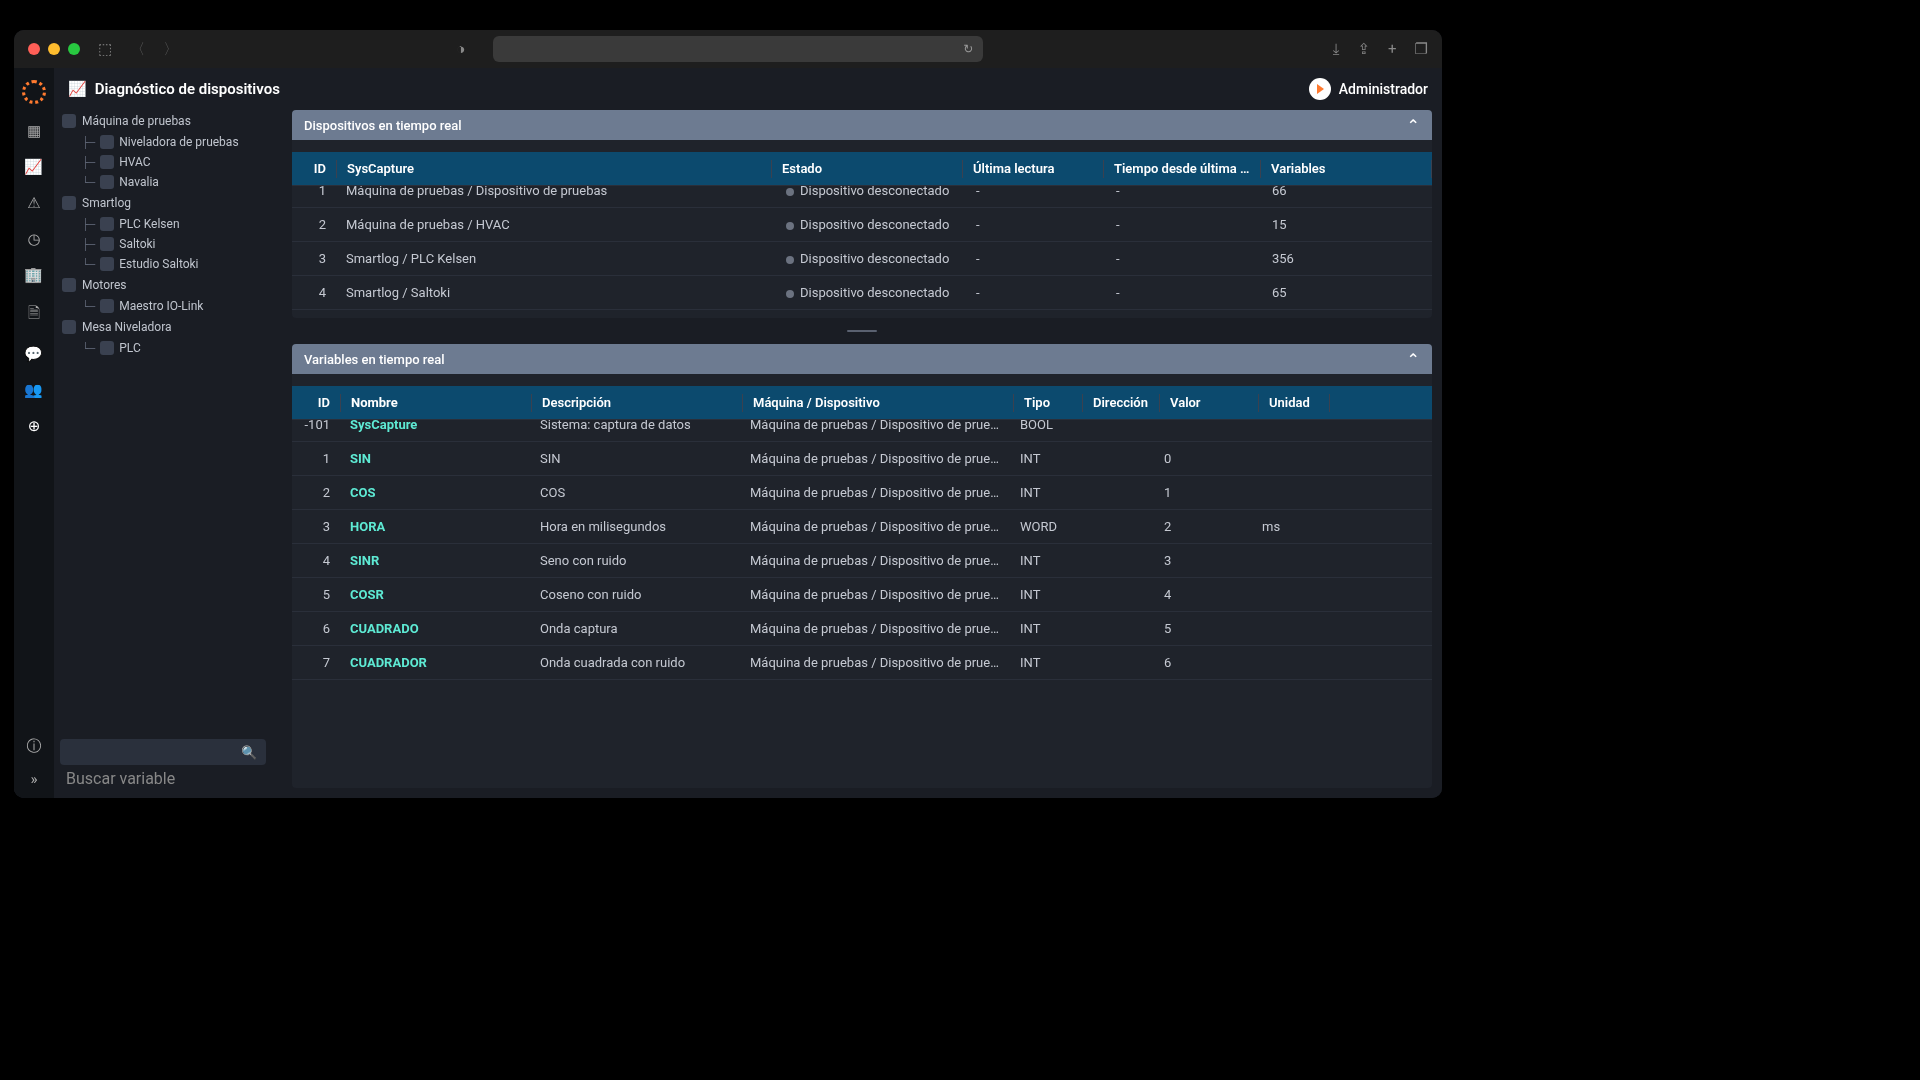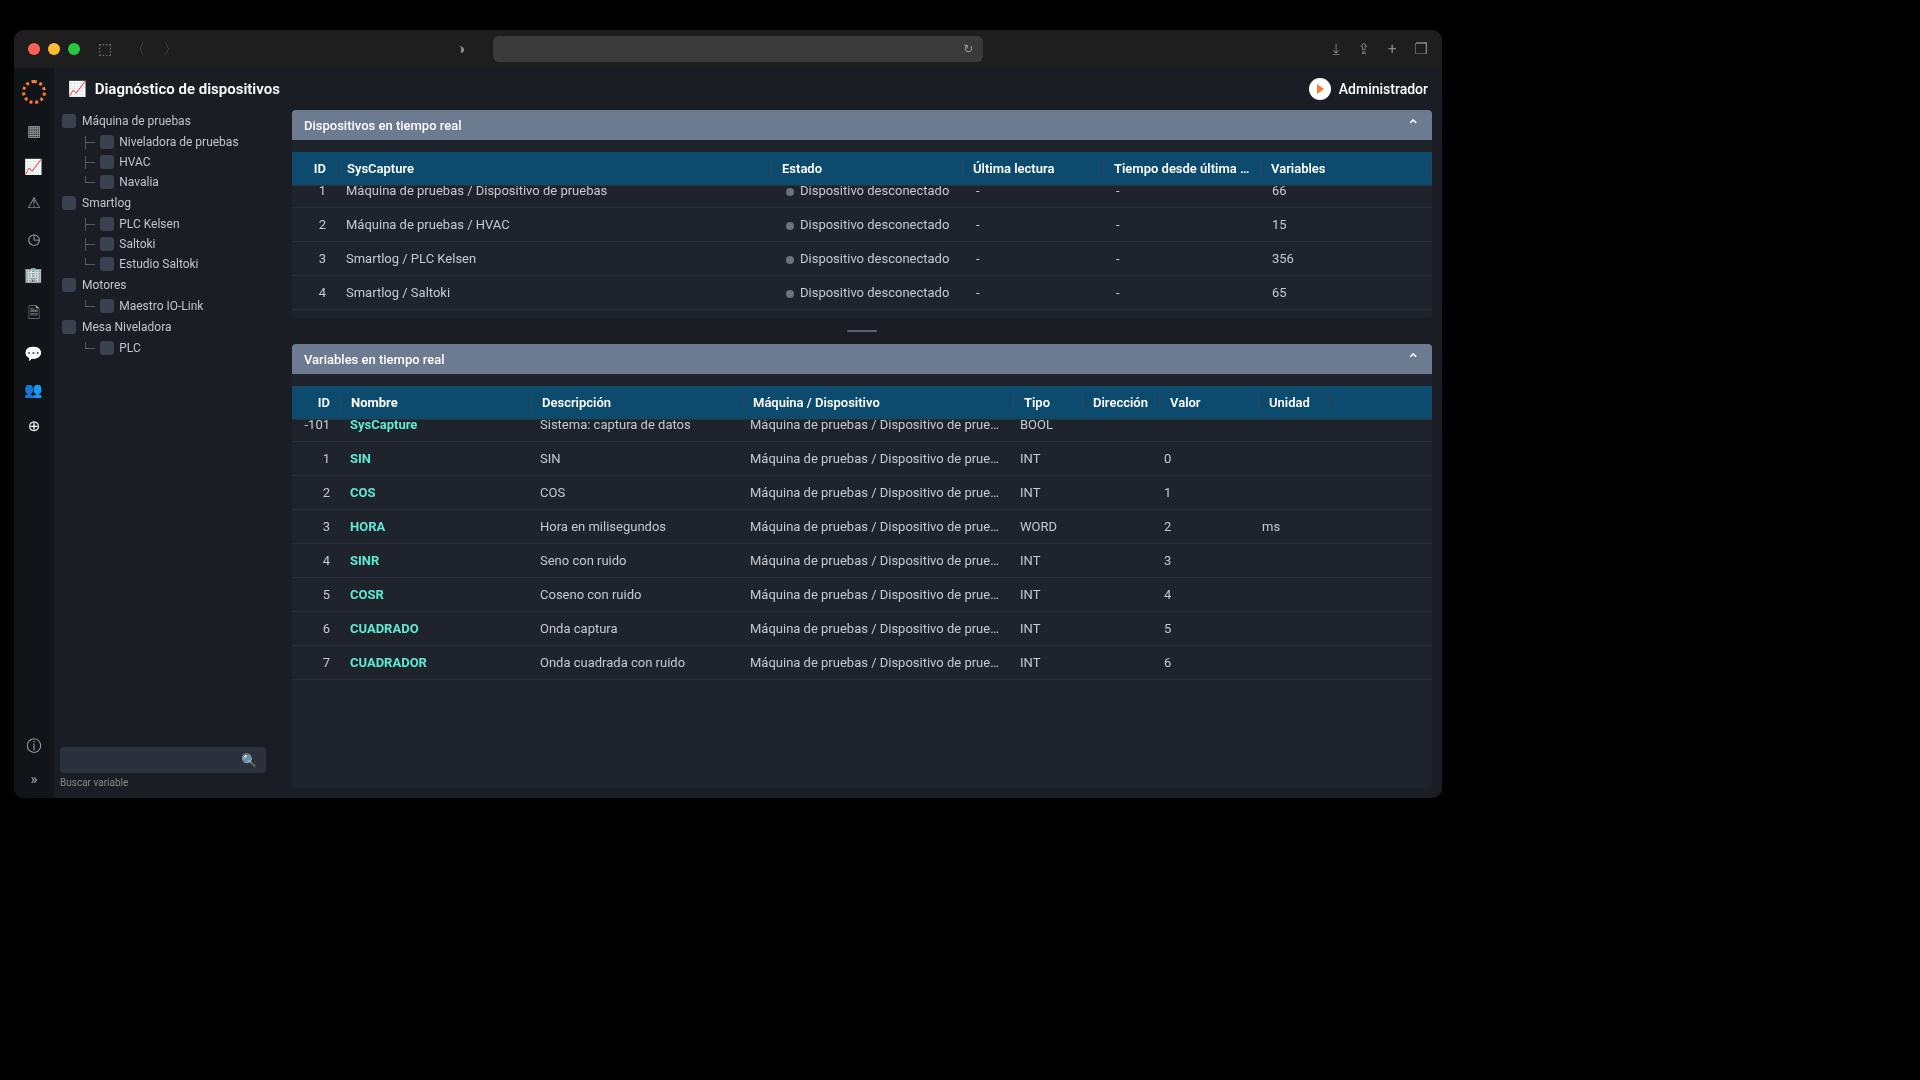--- a/index.html
+++ b/index.html
@@ -27,21 +27,21 @@
 .body{flex:1;display:flex;overflow:hidden;padding:0 10px 10px 6px;gap:26px}
 .tree{width:206px;display:flex;flex-direction:column;overflow:hidden}
 .tree-scroll{flex:1;overflow:auto;font-size:12px}
 .tnode{display:flex;align-items:center;gap:6px;padding:4px 2px;color:#c0c5ce;cursor:pointer}
 .tsq{width:14px;height:14px;background:#3a4150;border-radius:3px;flex-shrink:0}
 .tchild{padding-left:22px;display:flex;align-items:center;gap:5px;color:#c0c5ce;font-size:12px;padding-top:3px;padding-bottom:3px;cursor:pointer}
 .tconn{color:#5a6170;font-size:11px;font-family:monospace}
 .search-wrap{margin-top:auto}
 .search{display:flex;background:#2a303c;border-radius:4px;height:26px;align-items:center;padding:0 8px;margin-top:8px}
 .search input{flex:1;background:none;border:none;outline:none;color:#ccc;font-size:12px}
-.search-label{font-size:10px;color:#888;margin-top:4px;margin-left:0}
+.search-label{font-size:16px;color:#888;margin-top:4px;margin-left:6px}
 .main{flex:1;display:flex;flex-direction:column;gap:10px;overflow:hidden}
 .panel{background:#1f232b;border-radius:4px;display:flex;flex-direction:column;overflow:hidden}
 .panel.top{flex:0 0 208px}
 .panel.bot{flex:1}
 .phdr{height:30px;background:#6d7b91;color:#fff;display:flex;align-items:center;padding:0 12px;font-size:13px;font-weight:500}
 .chev{margin-left:auto;cursor:pointer;font-size:16px}
 .tbl{flex:1;overflow:auto}
 .thead,.trow{display:flex;align-items:center;min-height:34px;border-bottom:1px solid #2a2f3a;font-size:13px}
 .thead{background:#0c4a6e;font-weight:600;color:#fff;position:sticky;top:12px}
 .trow{color:#c5c9d2}

